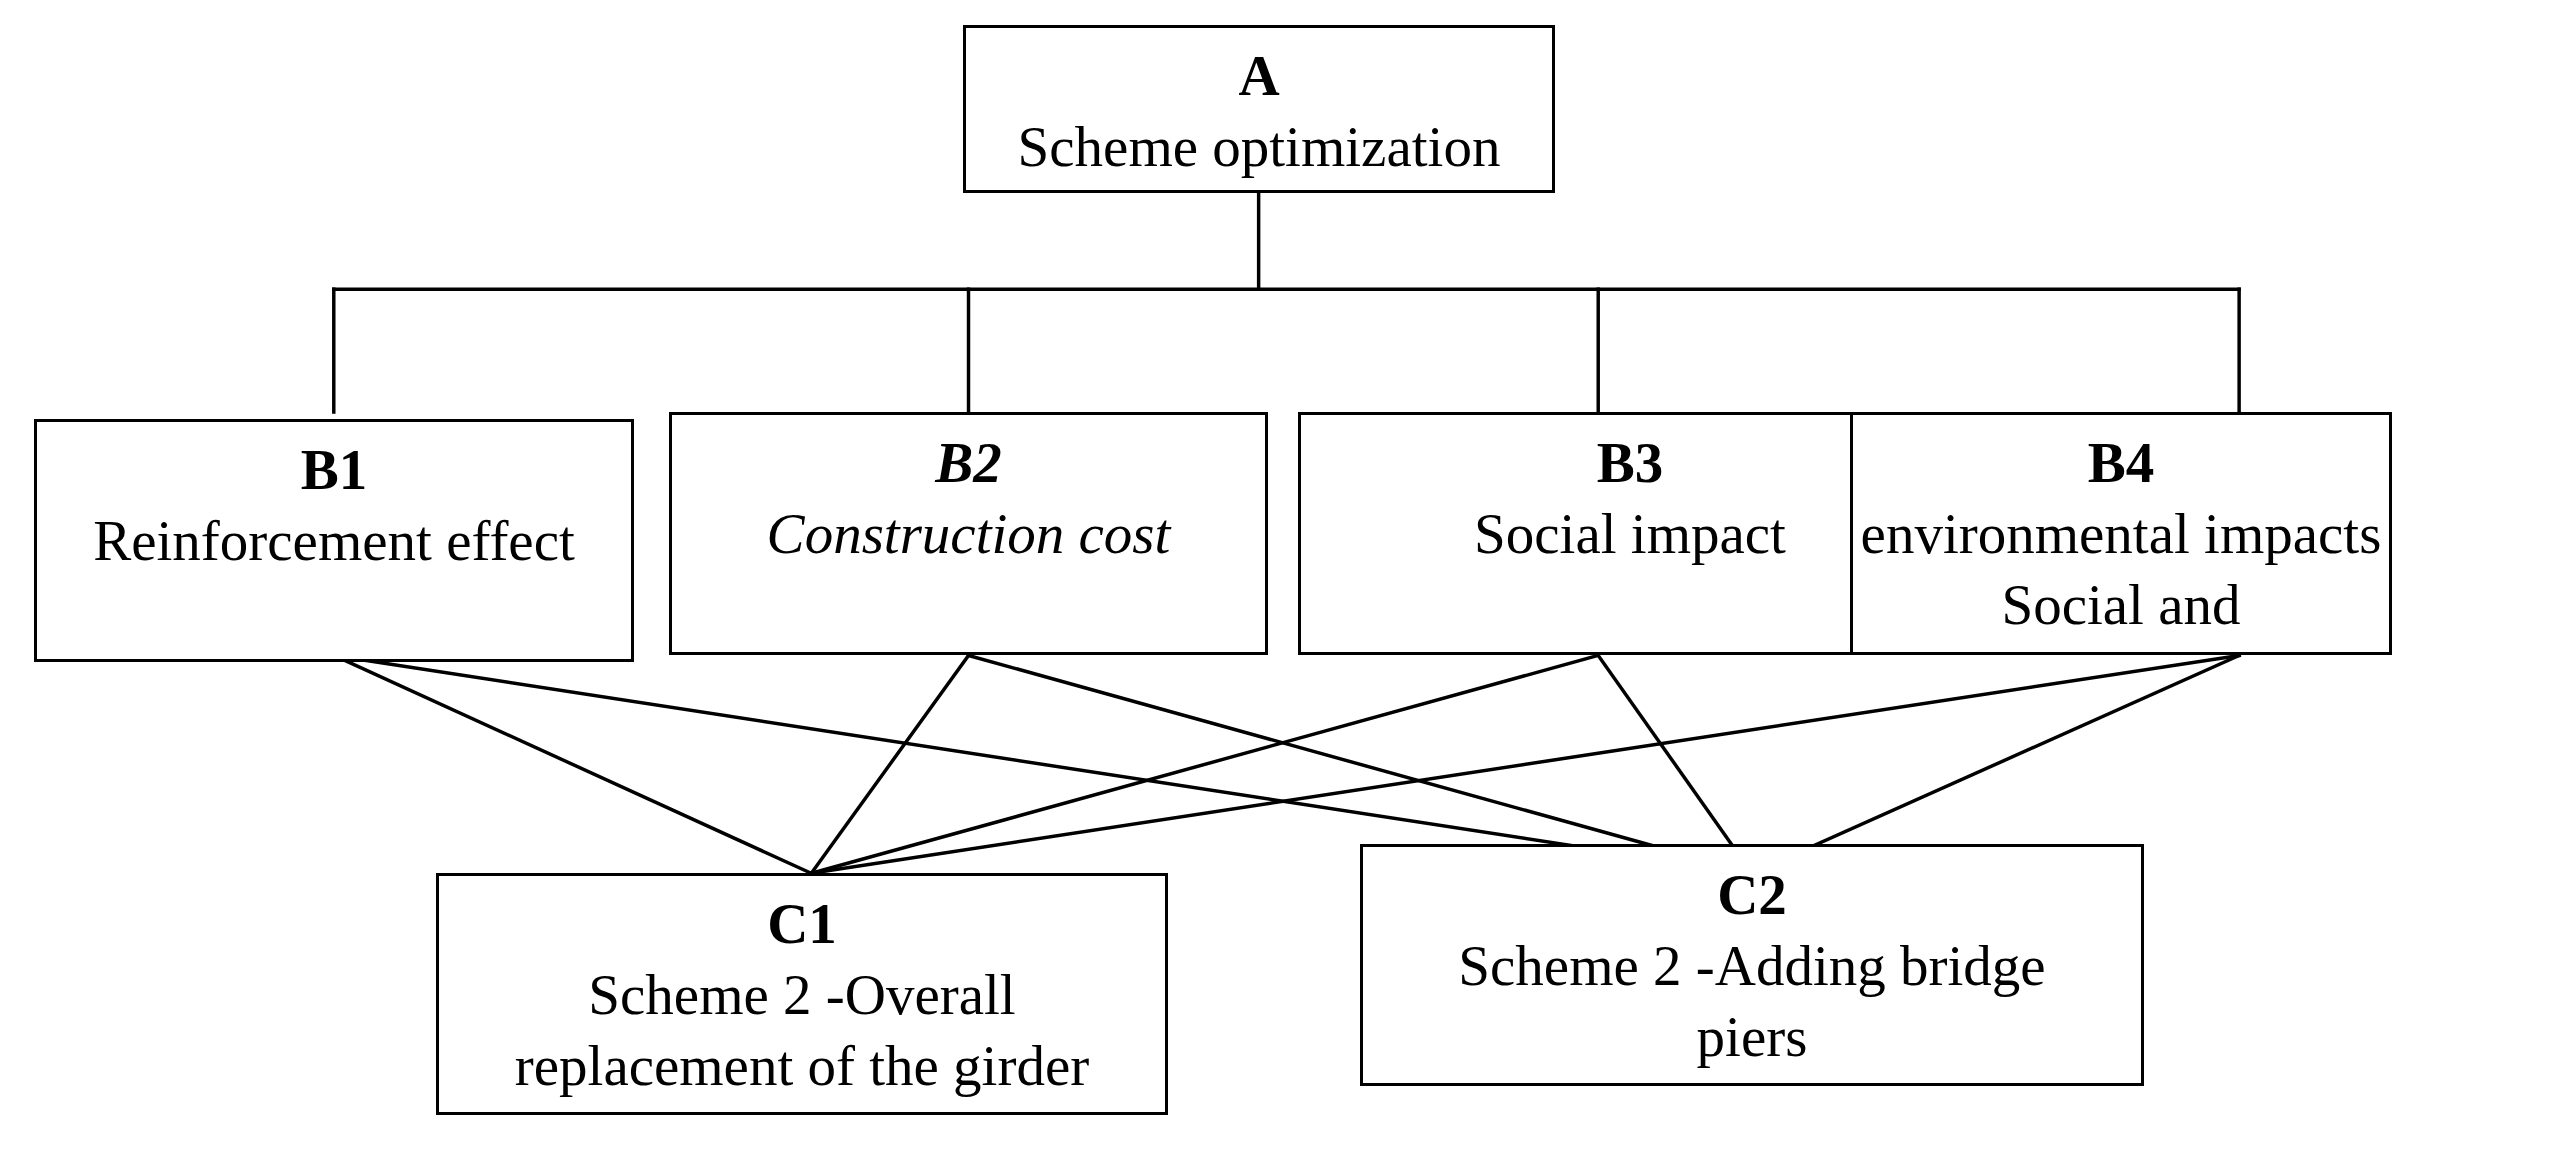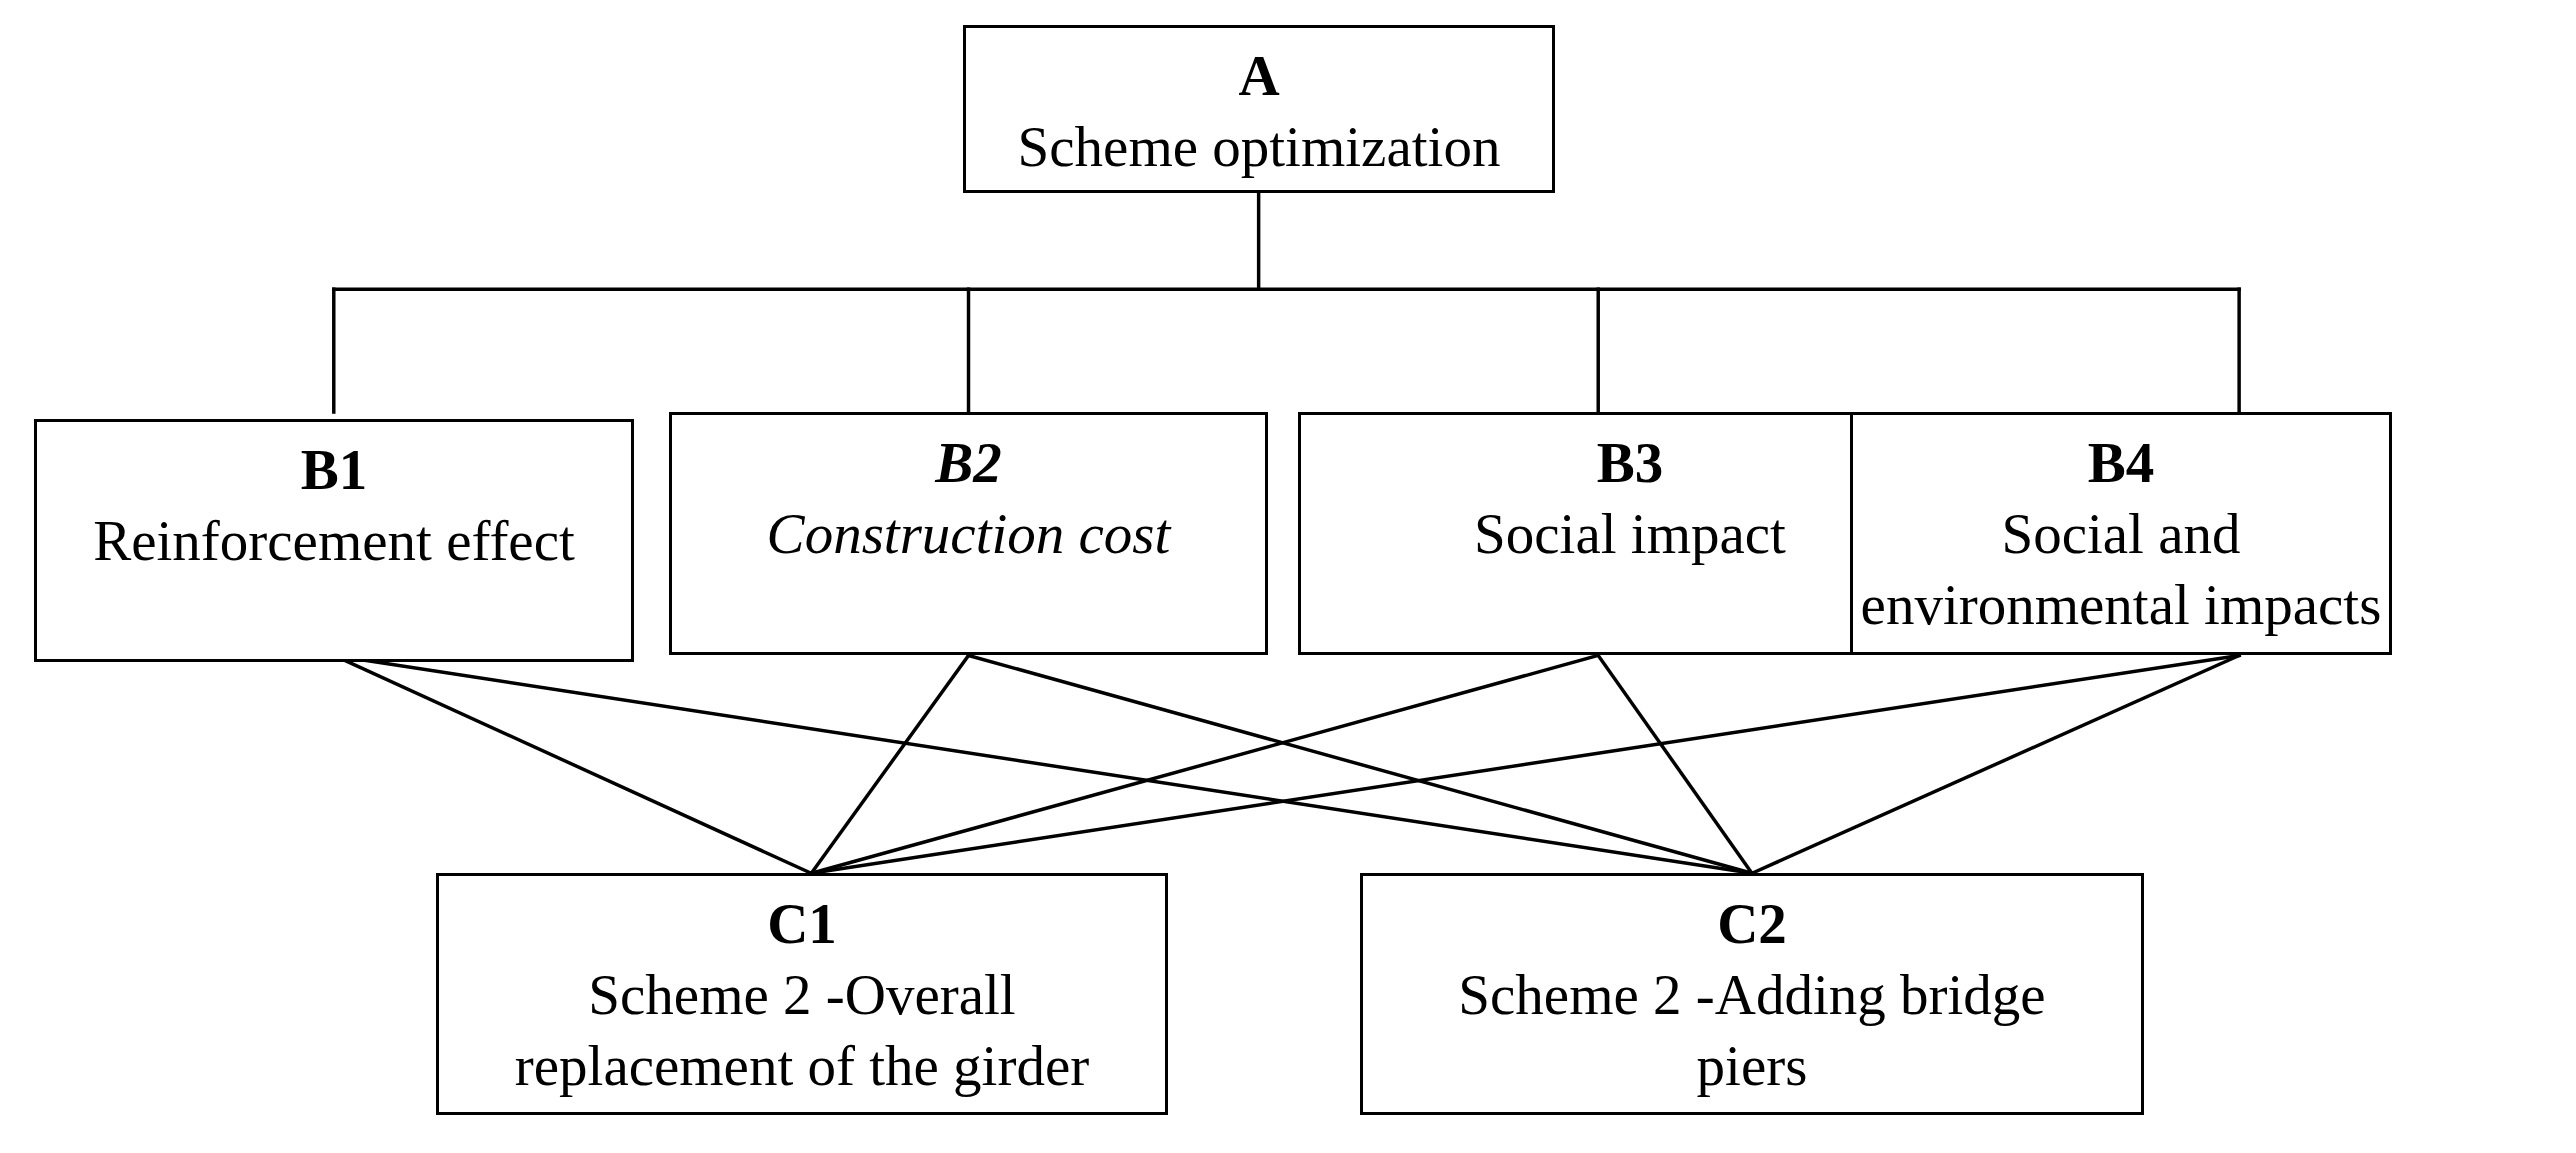--- a/index.html
+++ b/index.html
@@ -41,21 +41,21 @@
   .node .lbl {
     font-weight: normal;
   }
   
   #node-A  { left: 963px; top: 25px;   width: 592px;  height: 168px; }
   #node-B1 { left: 34px;   top: 412px;  width: 600px;  height: 243px; margin-top: 7px; }
   #node-B2 { left: 669px;  top: 412px;  width: 599px;  height: 243px; font-style: italic; }
   #node-B3 { left: 1298px; top: 412px;  width: 664px;  height: 243px; }
   #node-B4 { left: 1850px; top: 412px;  width: 542px;  height: 243px; }
   #node-C1 { left: 436px;  top: 873px; width: 732px;  height: 242px; }
-  #node-C2 { left: 1360px; top: 873px; width: 784px; height: 242px; }
+  #node-C2 { left: 1360px; top: 844px; width: 784px; height: 242px; }
 </style>
 </head>
 <body>
 
 <div id="canvas">
 
   <svg id="edges-svg" viewBox="0 0 3334 1493" xmlns="http://www.w3.org/2000/svg">
       <line x1="1629" y1="250" x2="1629" y2="374" stroke="#000000" stroke-width="4.5" stroke-linecap="square"></line>
       <line x1="432" y1="374" x2="2898" y2="374" stroke="#000000" stroke-width="4.5" stroke-linecap="square"></line>
       <line x1="432" y1="374" x2="432" y2="533" stroke="#000000" stroke-width="4.5" stroke-linecap="square"></line>
@@ -91,22 +91,22 @@
   </div>
 
   <div class="node" id="node-B3">
     <div class="code">B3</div>
     <div class="lbl">Social impact</div>
     <div class="lbl"></div>
   </div>
 
   <div class="node" id="node-B4">
     <div class="code">B4</div>
+    <div class="lbl">environmental impacts</div>
     <div class="lbl">Social and</div>
-    <div class="lbl">environmental impacts</div>
   </div>
 
   <div class="node" id="node-C1">
     <div class="code">C1</div>
     <div class="lbl">Scheme 2 -Overall</div>
     <div class="lbl">replacement of the girder</div>
   </div>
 
   <div class="node" id="node-C2">
     <div class="code">C2</div>

